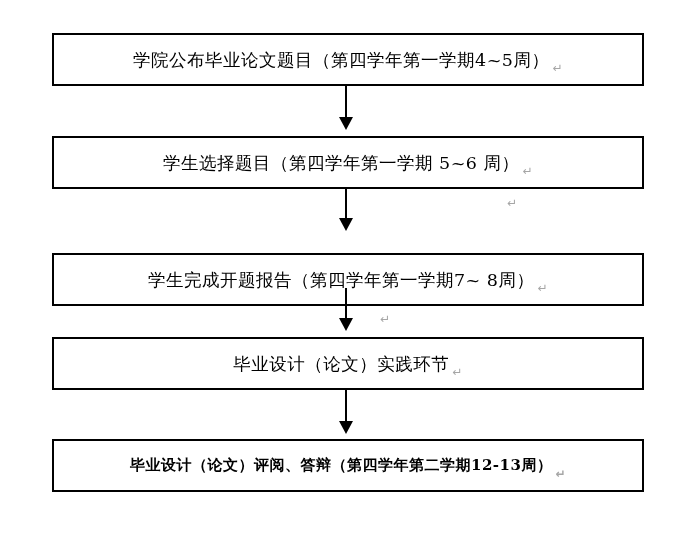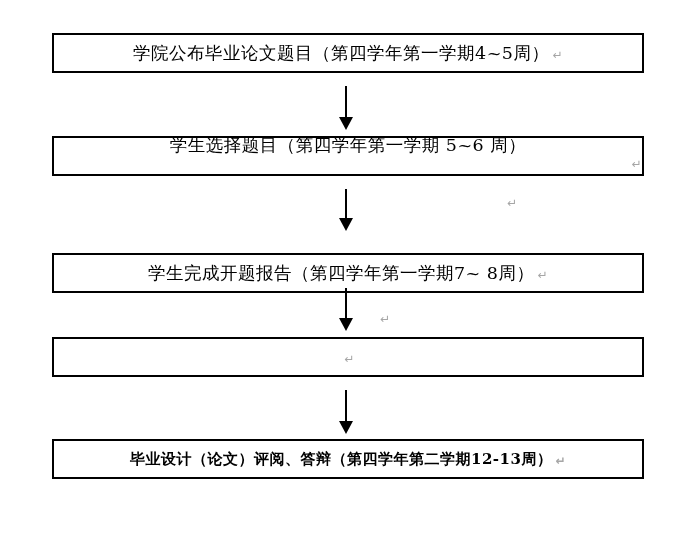--- a/index.html
+++ b/index.html
@@ -12,37 +12,37 @@
     width: 690px;
     height: 540px;
     background: #ffffff;
     overflow: hidden;
     font-family: "DejaVu Serif", serif;
   }
   .flow-box {
     position: absolute;
     left: 52px;
     width: 592px;
-    height: 40px;
+    height: 53px;
     box-sizing: border-box;
     border: 2px solid #000000;
     background: #ffffff;
     display: flex;
     align-items: center;
     justify-content: center;
     color: #000000;
     font-size: 17.5px;
     letter-spacing: 0.5px;
     white-space: nowrap;
   }
   .flow-box.small-text {
     font-size: 15px;
   }
   .box-1 { top: 33px; }
-  .box-2 { top: 136px; flex-direction: column; }
+  .box-2 { top: 136px; }
   .box-3 { top: 253px; }
   .box-4 { top: 337px; }
   .box-5 { top: 439px; font-weight: bold; }
 
   .return-mark {
     color: #a6a6a6;
     font-size: 12px;
     margin-left: 3px;
     font-family: "DejaVu Sans", sans-serif;
     align-self: flex-end;
@@ -113,20 +113,21 @@
     <span>学生完成开题报告（第四学年第一学期7~ 8周）</span>
     <span class="return-mark">↵</span>
   </div>
 
   <div class="flow-arrow arrow-3">
     <div class="arrow-shaft"></div>
     <div class="arrow-head"></div>
   </div>
 
   <div class="flow-box box-4">
+    <span>毕业设计（论文）实践环节</span>
     <span class="return-mark">↵</span>
   </div>
 
   <div class="flow-arrow arrow-4">
     <div class="arrow-shaft"></div>
     <div class="arrow-head"></div>
   </div>
 
   <div class="flow-box box-5 small-text">
     <span>毕业设计（论文）评阅、答辩（第四学年第二学期12-13周）</span>

